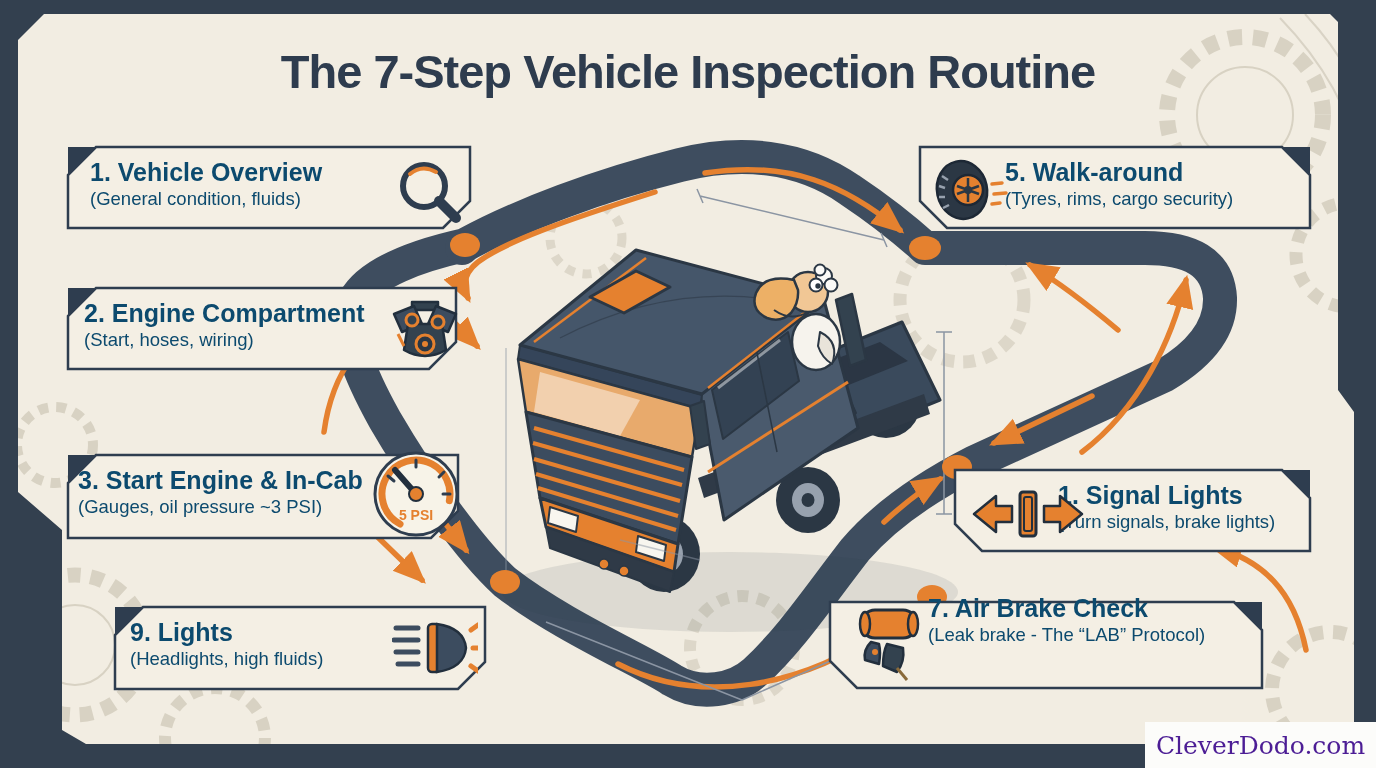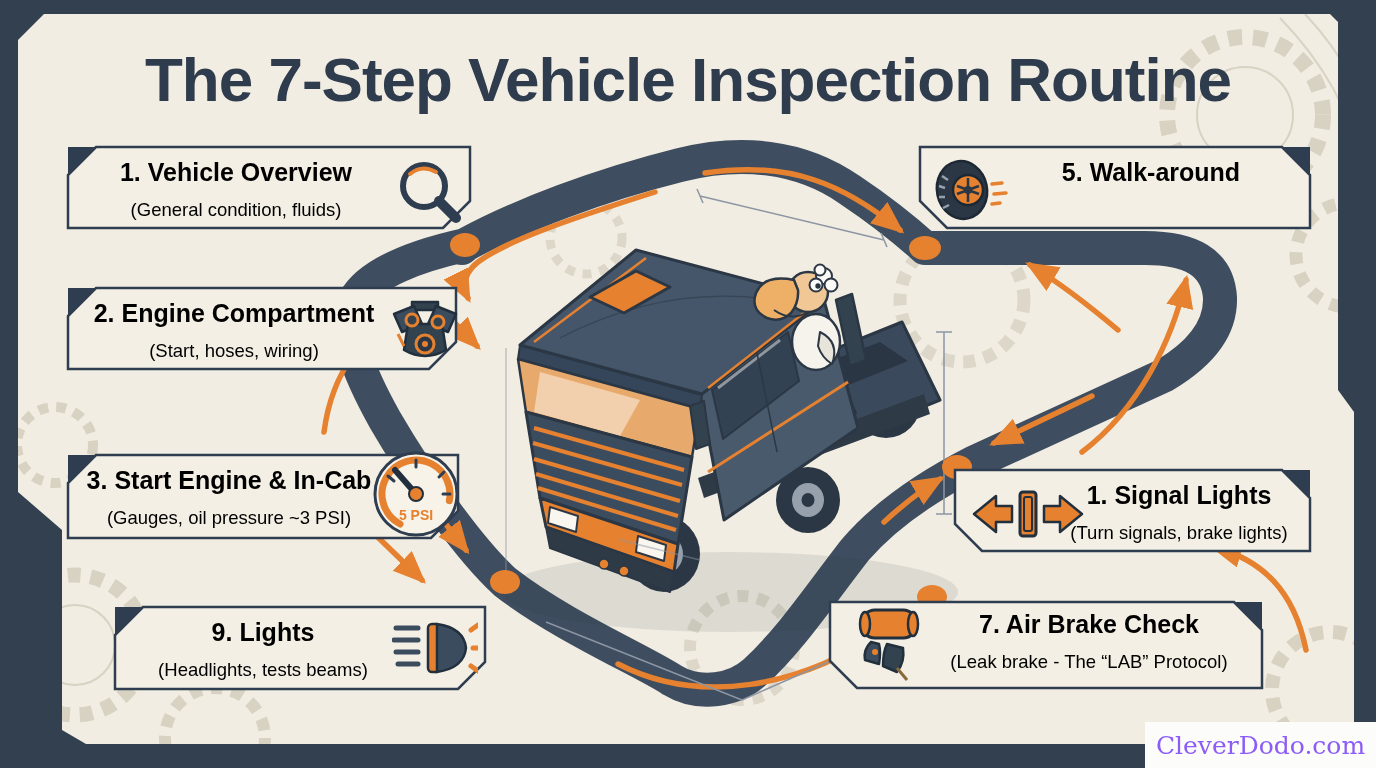--- a/index.html
+++ b/index.html
@@ -1,27 +1,27 @@
 <!DOCTYPE html>
 <html><head>
 <meta charset="utf-8">
 <style>
   html,body{margin:0;padding:0;background:#222;}
   #canvas{position:relative;width:1376px;height:768px;overflow:hidden;
           font-family:"Liberation Sans", sans-serif;background:#f2ede2;}
   #bg-svg{position:absolute;left:0;top:0;}
   .page-title{position:absolute;left:0;top:44px;width:100%;text-align:center;
-    font-size:62px;font-weight:bold;letter-spacing:-1px;color:#2e3c4e;}
-  .step-text{position:absolute;text-align:center;color:#000000;line-height:1.18;}
+    font-size:47px;font-weight:bold;letter-spacing:-1px;color:#2e3c4e;}
+  .step-text{position:absolute;text-align:left;color:#0c4a6e;line-height:1.18;}
   .step-text .t{font-size:25px;font-weight:bold;white-space:nowrap;}
-  .step-text .s{font-size:18.5px;margin-top:11px;white-space:nowrap;}
+  .step-text .s{font-size:18.5px;margin-top:0;white-space:nowrap;}
   .icon{position:absolute;}
   .watermark{position:absolute;left:1145px;top:722px;width:231px;height:46px;
     background:#fcfcfa;display:flex;align-items:center;justify-content:center;
-    font-family:"DejaVu Serif", serif;font-size:25px;color:#8b5cf6;}
+    font-family:"DejaVu Serif", serif;font-size:25px;color:#4c1d95;}
 </style>
 </head>
 <body>
 
 <div id="canvas">
 
 <svg id="bg-svg" width="1376" height="768" viewBox="0 0 1376 768">
   <defs>
     <marker id="ah" markerWidth="8" markerHeight="7" refX="5" refY="2.5" orient="auto" markerUnits="strokeWidth">
       <path d="M0,0 L6,2.5 L0,5 Z" fill="#e5812f"></path>
@@ -203,30 +203,31 @@
 <div class="step-text" style="left:84px;top:299px;width:300px;">
   <div class="t">2. Engine Compartment</div>
   <div class="s">(Start, hoses, wiring)</div>
 </div>
 <div class="step-text" style="left:78px;top:466px;width:302px;">
   <div class="t">3. Start Engine &amp; In-Cab</div>
   <div class="s">(Gauges, oil pressure ~3 PSI)</div>
 </div>
 <div class="step-text" style="left:130px;top:618px;width:266px;">
   <div class="t">9. Lights</div>
-  <div class="s">(Headlights, tests beams)</div>
+  <div class="s">(Headlights, high fluids)</div>
 </div>
 <div class="step-text" style="left:1005px;top:158px;width:292px;">
   <div class="t">5. Walk-around</div>
+  <div class="s">(Tyres, rims, cargo security)</div>
 </div>
 <div class="step-text" style="left:1058px;top:481px;width:242px;">
   <div class="t">1. Signal Lights</div>
   <div class="s">(Turn signals, brake lights)</div>
 </div>
-<div class="step-text" style="left:928px;top:610px;width:322px;">
+<div class="step-text" style="left:928px;top:594px;width:322px;">
   <div class="t">7. Air Brake Check</div>
   <div class="s">(Leak brake - The “LAB” Protocol)</div>
 </div>
 
 <svg class="icon" style="left:392px;top:158px;" width="74" height="70">
   <circle cx="32" cy="28" r="21" fill="none" stroke="#2e3d4f" stroke-width="6"></circle>
   <path d="M 18 16 Q 30 6 44 14" fill="none" stroke="#e5812f" stroke-width="4" stroke-linecap="round"></path>
   <line x1="47" y1="43" x2="64" y2="60" stroke="#2e3d4f" stroke-width="10" stroke-linecap="round"></line>
 </svg>
 

